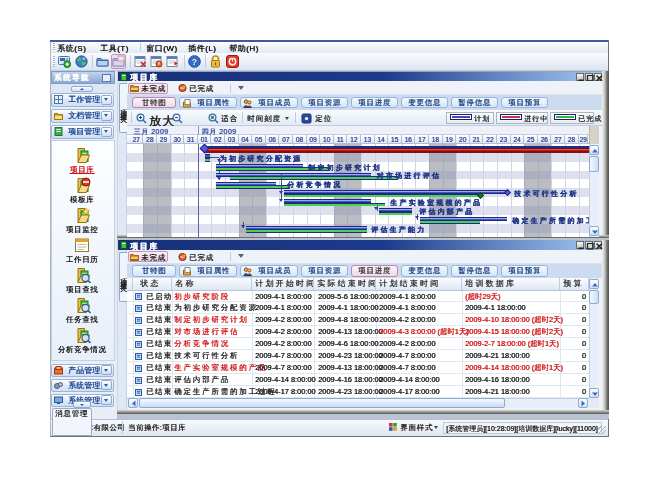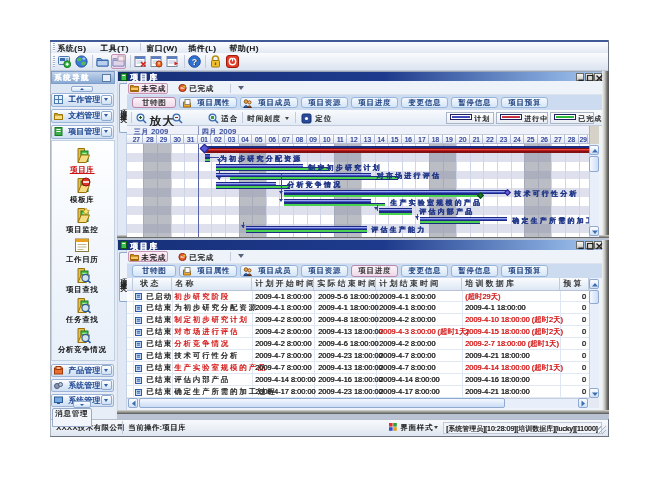--- a/index.html
+++ b/index.html
@@ -275,21 +275,21 @@
 <div class="a" style="left:54px;top:395.5px;width:9px;height:9px">
     <svg width="9" height="9" viewBox="0 0 9 9">
       <rect x="0.5" y="1" width="8" height="5.5" fill="#78a8e0" stroke="#2a5a9a"></rect>
       <rect x="3" y="6.5" width="3" height="1.5" fill="#2a5a9a"></rect>
     </svg>
   </div>
 <div class="sbtn" style="left:101px;top:395.0px;width:10.5px;height:10px"></div>
 <div class="a" style="left:103.5px;top:398.5px;width:0;height:0;border-left:2.5px solid transparent;border-right:2.5px solid transparent;border-top:3px solid #2a5caa"></div>
 <div class="sbtn" style="left:73px;top:401px;width:18px;height:7px"></div>
 <div class="a" style="left:80px;top:403.5px;width:0;height:0;border-left:2px solid transparent;border-right:2px solid transparent;border-top:2.5px solid #2a5caa"></div>
-<div class="a" style="left:51.5px;top:408px;width:40px;height:19px;background:#f2f6fc;border:1px solid #98abc8;border-radius:2px 2px 0 0;font-size:7.5px;color:#222;text-align:center;line-height:10px;letter-spacing:.8px">消息管理</div>
+<div class="a" style="left:51.5px;top:408px;width:40px;height:28px;background:#f2f6fc;border:1px solid #98abc8;border-radius:2px 2px 0 0;font-size:7.5px;color:#222;text-align:center;line-height:10px;letter-spacing:.8px">消息管理</div>
 <div class="a" style="left:114.5px;top:71px;width:494px;height:348px;background:#b9c3d3"></div>
 <div class="a" style="left:114.5px;top:71px;width:2.5px;height:348px;background:#e4ebf5"></div>
 <div class="a" style="left:116.5px;top:71px;width:492.5px;height:167px;background:#eef2f9;border-left:1.5px solid #cfd6e2;border-top:1px solid #9aa4b4"></div>
 <div class="a" style="left:601.5px;top:71px;width:7.5px;height:167px;background:linear-gradient(90deg,#f2f2f0,#c2c2be 40%,#6e6e6a 75%,#4e4e4c)"></div>
 <div class="a" style="left:116.5px;top:234.5px;width:492.5px;height:3.5px;background:linear-gradient(180deg,#d8d8d4,#8a8a86 60%,#565654)"></div>
 <div class="a" style="left:118px;top:71.5px;width:483.5px;height:9.5px;background:linear-gradient(90deg,#17307a 0%,#1e3a8c 55%,#84a9dc 90%,#a6c6ec 100%)"></div>
 <div class="a" style="left:120px;top:72.5px;width:7px;height:7.5px">
     <svg width="7" height="8" viewBox="0 0 7 8">
       <rect x="1" y="0.5" width="5.5" height="7" fill="#3fc04a" stroke="#0a5a14"></rect>
       <rect x="2.2" y="2" width="3" height="1" fill="#fff"></rect>

